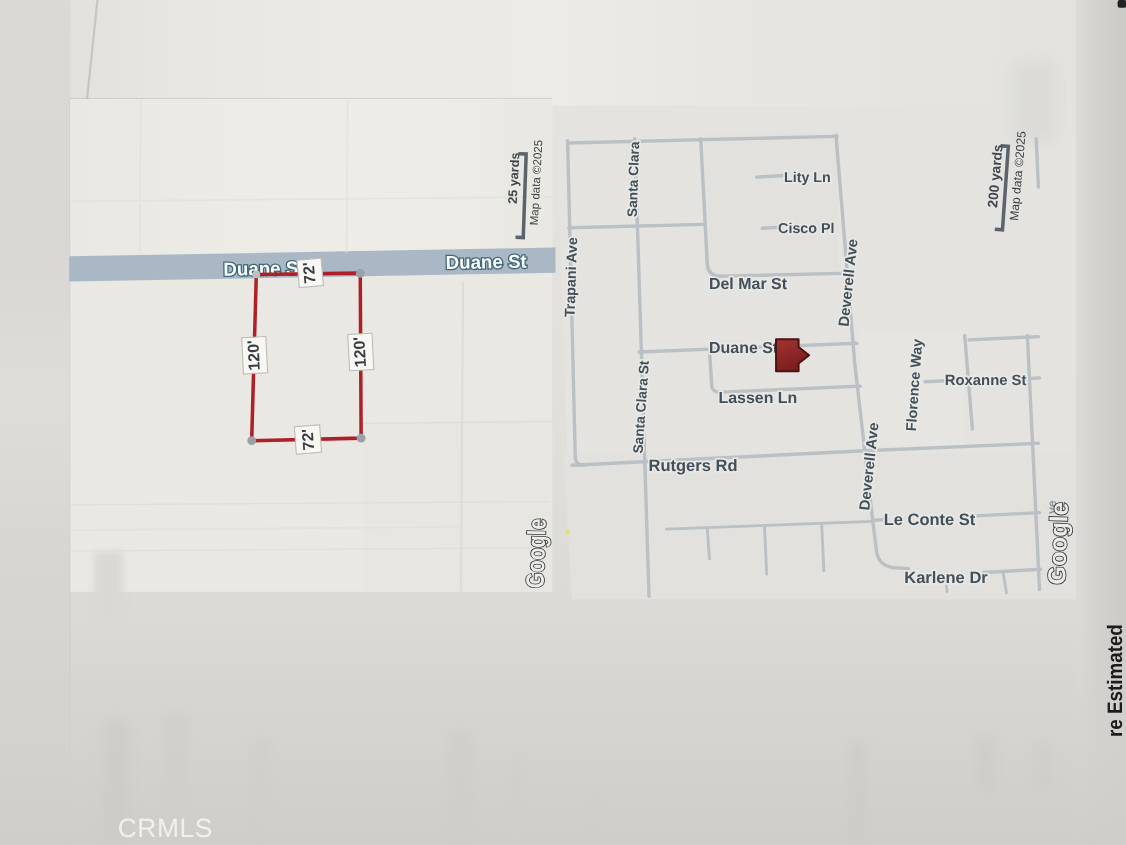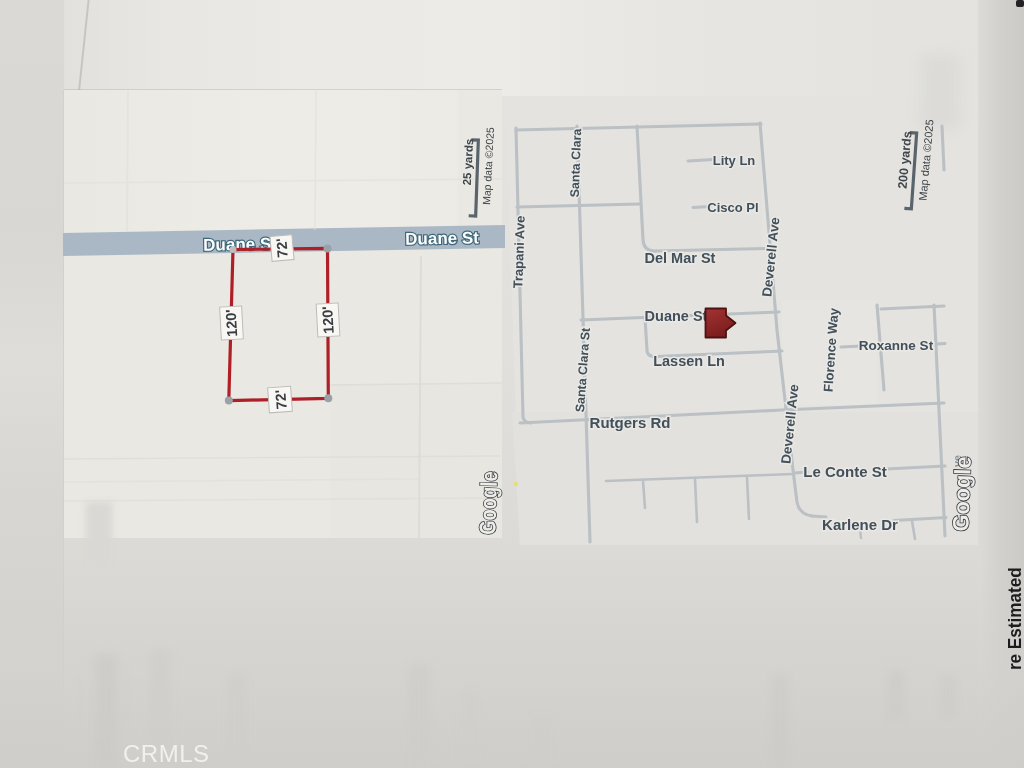--- a/index.html
+++ b/index.html
@@ -47,21 +47,21 @@
 <div class="abs" style="left:150px;top:650px;width:20px;height:95px;background:#cfcec9;filter:blur(5px);opacity:.7;"></div>
 <div class="abs" style="left:228px;top:672px;width:18px;height:85px;background:#cfcec9;filter:blur(5px);opacity:.65;"></div>
 <div class="abs" style="left:408px;top:665px;width:22px;height:100px;background:#cecdc8;filter:blur(5px);opacity:.7;"></div>
 <div class="abs" style="left:462px;top:690px;width:16px;height:75px;background:#d0cfca;filter:blur(5px);opacity:.6;"></div>
 <div class="abs" style="left:535px;top:718px;width:14px;height:50px;background:#cfcec9;filter:blur(5px);opacity:.6;"></div>
 <div class="abs" style="left:772px;top:675px;width:16px;height:92px;background:#cccbc7;filter:blur(5px);opacity:.7;"></div>
 <div class="abs" style="left:888px;top:670px;width:16px;height:50px;background:#cccbc7;filter:blur(5px);opacity:.7;"></div>
 <div class="abs" style="left:940px;top:675px;width:16px;height:42px;background:#cdccc8;filter:blur(5px);opacity:.65;"></div>
 <div class="abs" style="left:80px;top:665px;width:45px;height:65px;border:2px solid #cfcec9;border-radius:8px;filter:blur(4px);opacity:.55;"></div>
 
-<div class="abs" style="left:123px;top:740px;font-size:24px;letter-spacing:0.5px;color:rgba(244,243,239,.92);">CRMLS</div>
+<div class="abs" style="left:107px;top:740px;font-size:24px;letter-spacing:0.5px;color:rgba(244,243,239,.92);">CRMLS</div>
 
 <div class="abs" style="left:1004px;top:556px;width:22px;height:120px;overflow:visible;">
 <div style="position:absolute;left:0px;top:0px;font-size:19px;font-weight:bold;color:#1c1c1c;transform:rotate(-90deg) translateX(-100%) scaleX(0.9);transform-origin:top left;white-space:nowrap;">re Estimated</div>
 </div>
 
 <div class="abs" style="left:1016px;top:0;width:8px;height:7px;background:#222;border-radius:2px;"></div>
 
 <div class="abs" style="left:920px;top:55px;width:40px;height:75px;background:#d7d6d2;filter:blur(7px);opacity:.6;"></div>
 
 <svg class="abs" style="left:0;top:0;filter:blur(0.4px);" width="1024" height="768" viewBox="0 0 1024 768">

